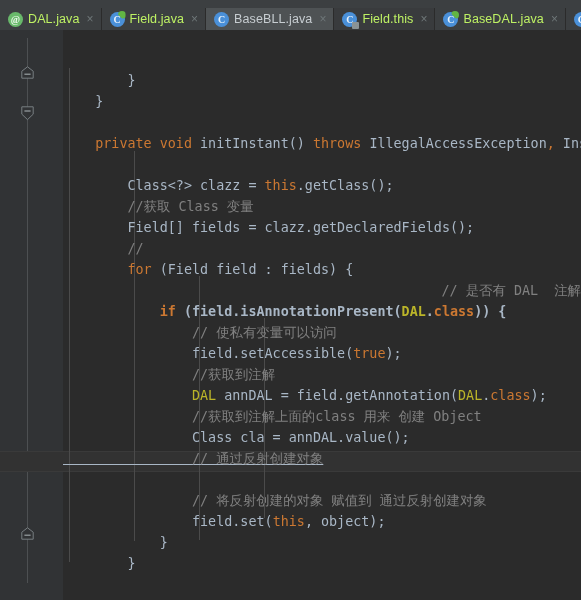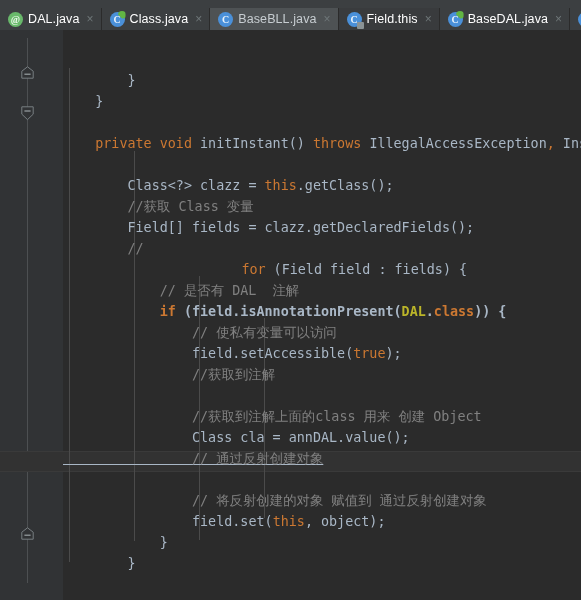--- a/index.html
+++ b/index.html
@@ -48,21 +48,21 @@
   }
   .tab.active {
     background: #4e5254;
   }
   .tab.dim {
     background: #393b3d;
   }
   .tab-label {
     font-family: "Liberation Sans", sans-serif;
     font-size: 12.5px;
-    color: #ffffff;
+    color: #bef264;
     letter-spacing: 0.1px;
   }
   .tab.active .tab-label {
     color: #c7cdd1;
   }
   .tab-close {
     font-family: "Liberation Sans", sans-serif;
     font-size: 12px;
     color: #6e7678;
     margin-left: 2px;
@@ -203,21 +203,21 @@
           <span class="disc green">@</span>
         </span>
         <span class="tab-label">DAL.java</span>
         <span class="tab-close">×</span>
       </div>
       <div class="tab" style="height: 22px;">
         <span class="ticon">
           <span class="disc blue">C</span>
           <span class="badge run-green"></span>
         </span>
-        <span class="tab-label">Class.java</span>
+        <span class="tab-label">Field.java</span>
         <span class="tab-close">×</span>
       </div>
       <div class="tab active" style="height: 22px;">
         <span class="ticon">
           <span class="disc blue">C</span>
         </span>
         <span class="tab-label">BaseBLL.java</span>
         <span class="tab-close">×</span>
       </div>
       <div class="tab dim" style="height: 22px;">
@@ -281,26 +281,27 @@
       <div class="indent-guide" style="left: 136px; top: 246px; height: 264px;"></div>
       <div class="indent-guide" style="left: 201px; top: 288px; height: 200px;"></div>
       <div class="line" style="top: 40px;"><span class="brace">        }</span></div>
       <div class="line" style="top: 61px;"><span class="brace">    }</span></div>
       <div class="line" style="top: 82px;"></div>
       <div class="line" style="top: 103px;"><span class="punct">    </span><span class="kw">private</span><span class="punct"> </span><span class="kw">void</span><span class="punct"> </span><span class="ident">initInstant</span><span class="punct">() </span><span class="kw">throws</span><span class="punct"> </span><span class="ident">IllegalAccessException</span><span class="kw">,</span><span class="punct"> InstantiationException {</span></div>
       <div class="line" style="top: 166px;"><span class="punct">        </span><span class="comment">//获取 Class 变量</span></div>
       <div class="line" style="top: 145px;"><span class="punct">        </span><span class="ident">Class&lt;?&gt; clazz = </span><span class="kw">this</span><span class="ident">.getClass();</span></div>
       <div class="line" style="top: 187px;"><span class="punct">        </span><span class="ident">Field[] fields = clazz.getDeclaredFields();</span></div>
       <div class="line" style="top: 208px;"><span class="punct">        </span><span class="comment">//</span></div>
-      <div class="line" style="top: 229px; text-align: center;"><span class="punct">        </span><span class="kw">for</span><span class="ident"> (Field field : fields) {</span></div>
-      <div class="line" style="top: 250px;"><span class="punct">            </span><span class="comment">// 是否有 DAL  注解</span></div>
+      <div class="line" style="top: 229px;"><span class="punct">        </span><span class="kw">for</span><span class="ident"> (Field field : fields) {</span></div>
+      <div class="line" style="top: 250px; text-align: right;"><span class="punct">            </span><span class="comment">// 是否有 DAL  注解</span></div>
       <div class="line" style="top: 271px; font-weight: bold;"><span class="punct">            </span><span class="kw">if</span><span class="ident"> (field.isAnnotationPresent(</span><span class="anno">DAL</span><span class="ident">.</span><span class="kw">class</span><span class="ident">)) {</span></div>
       <div class="line" style="top: 292px;"><span class="punct">                </span><span class="comment">// 使私有变量可以访问</span></div>
       <div class="line" style="top: 313px;"><span class="punct">                </span><span class="ident">field.setAccessible(</span><span class="kw">true</span><span class="ident">);</span></div>
       <div class="line" style="top: 334px;"><span class="punct">                </span><span class="comment">//获取到注解</span></div>
+      <div class="line" style="top: 355px;"><span class="punct">                </span><span class="anno">DAL</span><span class="ident"> annDAL = field.getAnnotation(</span><span class="anno">DAL</span><span class="ident">.</span><span class="kw">class</span><span class="ident">);</span></div>
       <div class="line" style="top: 376px;"><span class="punct">                </span><span class="comment">//获取到注解上面的class 用来 创建 Object</span></div>
       <div class="line" style="top: 397px;"><span class="punct">                </span><span class="ident">Class cla = annDAL.value();</span></div>
       <div class="line" style="top: 418px; text-decoration: underline;"><span class="punct">                </span><span class="comment">// 通过反射创建对象</span></div>
       <div class="line" style="top: 439px;"><span class="punct">                </span></div>
       <div class="line" style="top: 460px;"><span class="punct">                </span><span class="comment">// 将反射创建的对象 赋值到 通过反射创建对象</span></div>
       <div class="line" style="top: 481px;"><span class="punct">                </span><span class="ident">field.set(</span><span class="kw">this</span><span class="ident">, object);</span></div>
       <div class="line" style="top: 502px;"><span class="brace">            }</span></div>
       <div class="line" style="top: 523px;"><span class="brace">        }</span></div>
       <div class="line" style="top: 544px;"></div>
       <div class="line" style="top: 565px;"></div>

